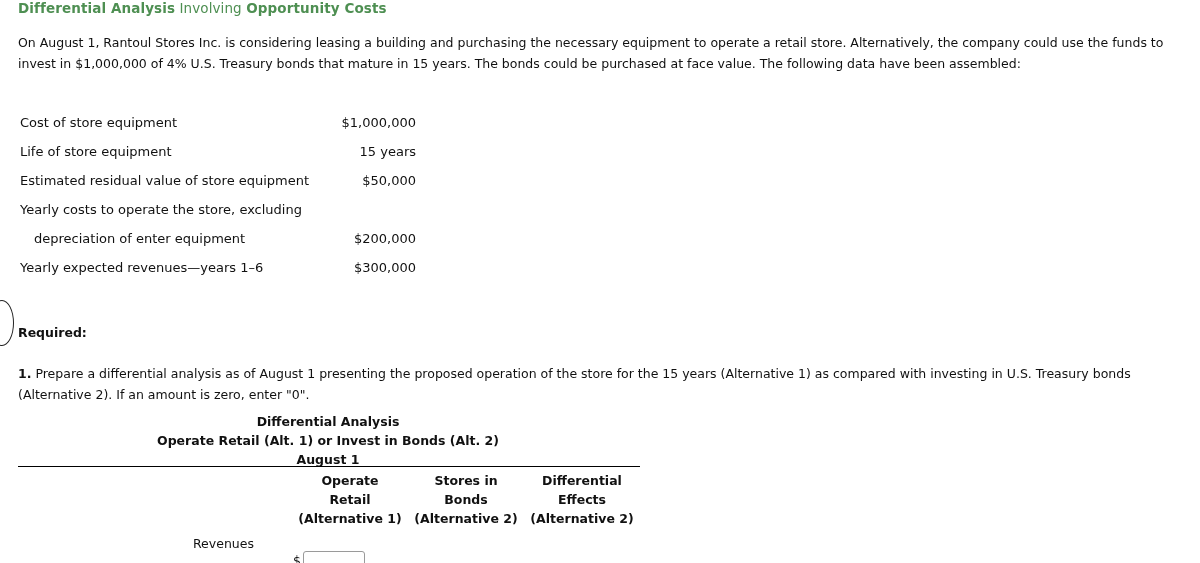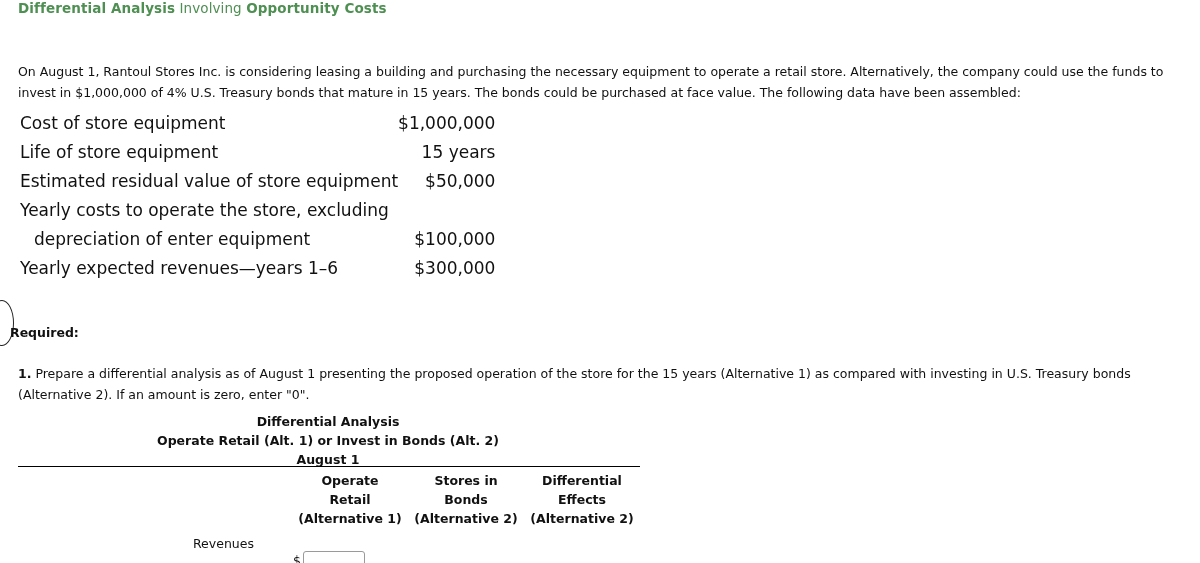--- a/index.html
+++ b/index.html
@@ -35,31 +35,30 @@
   }
   .intro {
     position: absolute;
     left: 18px;
     top: 32px;
     width: 1172px;
     font-size: 12.5px;
     line-height: 21px;
     color: #111111;
     text-align: left;
-    margin-top: 29px;
   }
   .facts {
     position: absolute;
     left: 18px;
     top: 108px;
     width: 400px;
     border-collapse: collapse;
   }
   .facts td {
-    font-size: 17px;
+    font-size: 13px;
     padding: 0;
     height: 29px;
     vertical-align: middle;
     color: #111111;
     white-space: nowrap;
     margin-top: 44px;
   }
   .facts td.label {
     text-align: left;
     padding-left: 2px;
@@ -67,21 +66,21 @@
   .facts td.label.indent {
     padding-left: 16px;
   }
   .facts td.val {
     text-align: right;
     padding-right: 2px;
     width: 100px;
   }
   .required {
     position: absolute;
-    left: 10px;
+    left: 18px;
     top: 325px;
     font-weight: 700;
     font-size: 12.5px;
   }
   .req1 {
     position: absolute;
     left: 18px;
     top: 363px;
     width: 1172px;
     font-size: 12.5px;
@@ -199,21 +198,21 @@
       <tr>
         <td class="label">Estimated residual value of store equipment</td>
         <td class="val">$50,000</td>
       </tr>
       <tr>
         <td class="label">Yearly costs to operate the store, excluding</td>
         <td class="val"></td>
       </tr>
       <tr>
         <td class="label indent">depreciation of enter equipment</td>
-        <td class="val">$100,000</td>
+        <td class="val">$200,000</td>
       </tr>
       <tr>
         <td class="label">Yearly expected revenues—years 1–6</td>
         <td class="val">$300,000</td>
       </tr>
     </tbody>
   </table>
 
   <div class="required">Required:</div>
 

